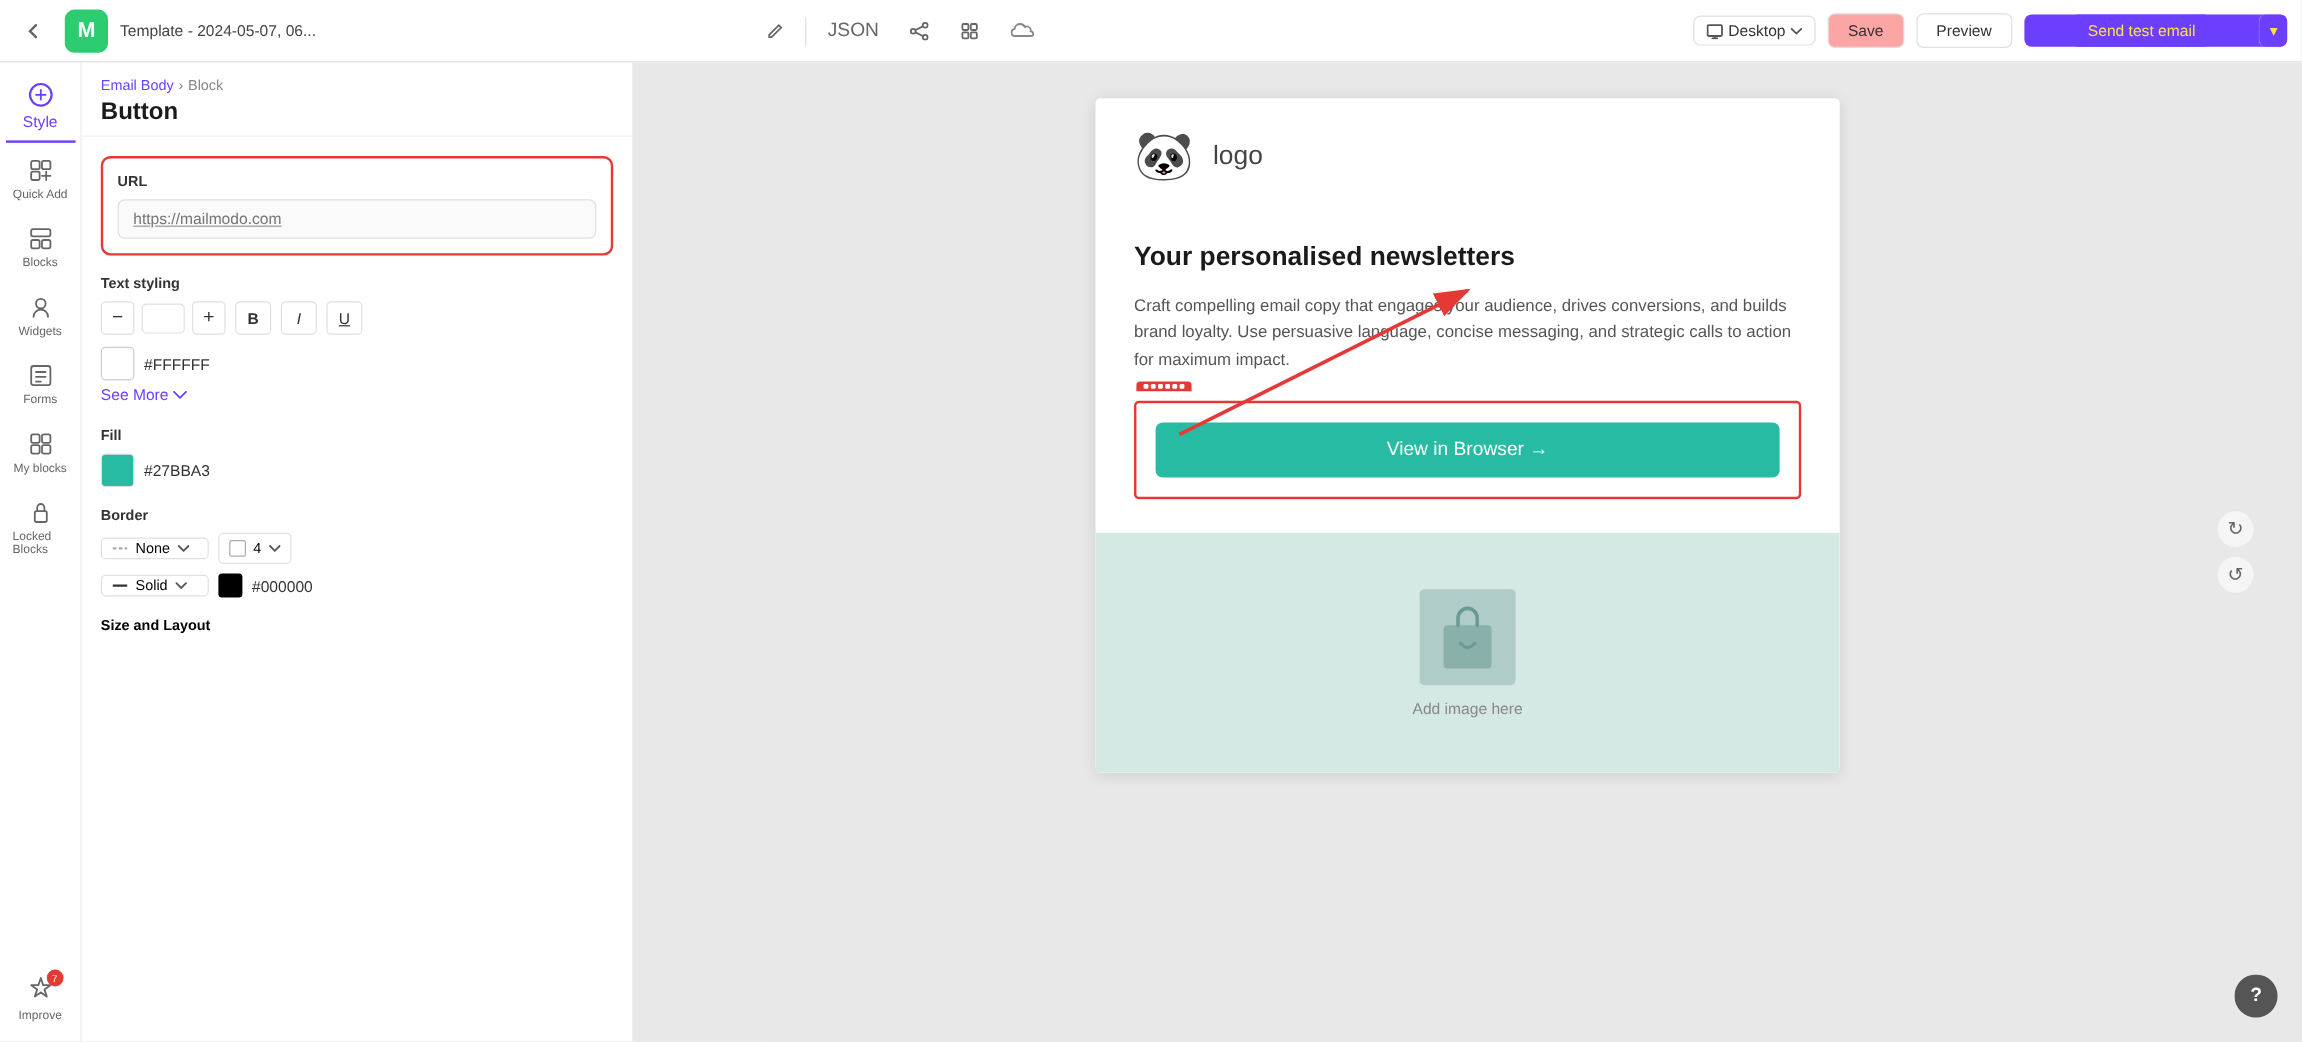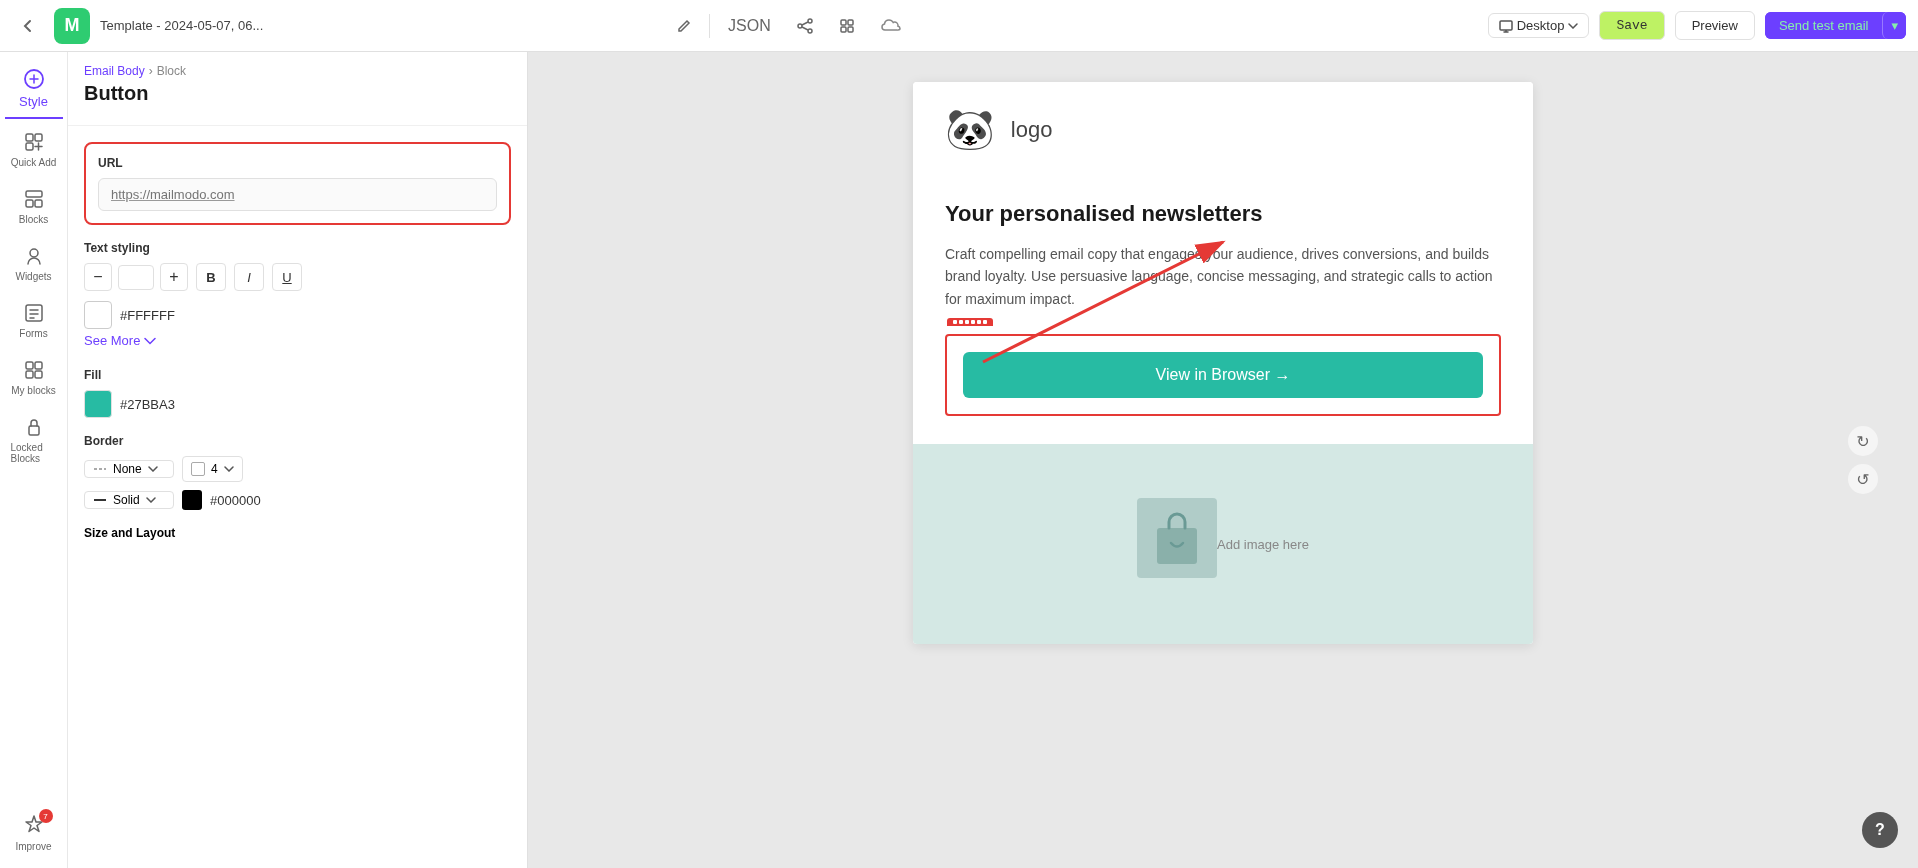--- a/index.html
+++ b/index.html
@@ -34,31 +34,31 @@
       display: flex; align-items: center; gap: 4px;
     }
     .topbar-divider { width: 1px; height: 24px; background: #e0e0e0; }
     .device-select {
       display: flex; align-items: center; gap: 4px;
       border: 1px solid #e0e0e0; border-radius: 6px;
       padding: 4px 10px; cursor: pointer; font-size: 13px; color: #333;
       background: white;
     }
     .btn-save {
-      background: #bef264; border: 1px solid #e0e0e0; border-radius: 6px;
-      padding: 6px 16px; font-size: 13px; cursor: pointer; color: #333; font-family: Liberation Mono, monospace;
+      background: #fca5a5; border: 1px solid #e0e0e0; border-radius: 6px;
+      padding: 6px 16px; font-size: 13px; cursor: pointer; color: #333;
     }
     .btn-preview {
       background: white; border: 1px solid #e0e0e0; border-radius: 6px;
       padding: 6px 16px; font-size: 13px; cursor: pointer; color: #333;
     }
     .btn-send-test {
       background: #6c3fff; border: none; border-radius: 6px;
-      padding: 6px 16px; font-size: 13px; cursor: pointer; color: #86efac;
-      display: flex; align-items: center; gap: 0;
+      padding: 6px 16px; font-size: 13px; cursor: pointer; color: #fde047;
+      display: flex; align-items: center; gap: 0; margin-left: 39px;
     }
     .btn-send-test-main { padding: 6px 14px; }
     .btn-send-test-arrow {
       border-left: 1px solid rgba(255,255,255,0.3);
       padding: 6px 8px;
     }
 
     
     .main {
       display: flex;
@@ -91,21 +91,21 @@
     .properties-panel {
       width: 460px;
       background: #fff;
       border-right: 1px solid #e0e0e0;
       display: flex;
       flex-direction: column;
       overflow: hidden;
       flex-shrink: 0;
     }
     .panel-header {
-      padding: 12px 16px 20px;
+      padding: 12px 16px 8px;
       border-bottom: 1px solid #f0f0f0;
     }
     .breadcrumb {
       font-size: 12px; color: #888; display: flex; align-items: center; gap: 4px;
       margin-bottom: 4px;
     }
     .breadcrumb a { color: #6c3fff; text-decoration: none; }
     .panel-title {
       font-size: 20px; font-weight: 600; color: #1a1a1a;
     }
@@ -276,21 +276,21 @@
       width: 100%;
       text-align: center;
       font-weight: 500;
     }
 
     
     .image-section {
       background: #d4e8e4;
       padding: 32px;
       display: flex;
-      flex-direction: row;
+      flex-direction: column;
       align-items: center;
       min-height: 200px;
       justify-content: center;
     }
     .shopping-bag-icon {
       width: 80px; height: 80px;
       background: #b0ccc8;
       border-radius: 4px;
       display: flex; align-items: center; justify-content: center;
       font-size: 36px; color: #6a9a95;

